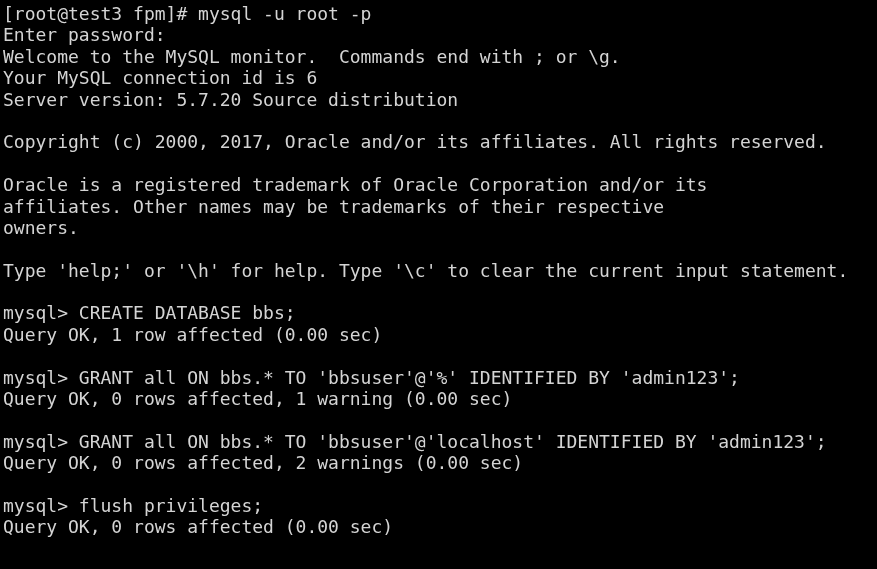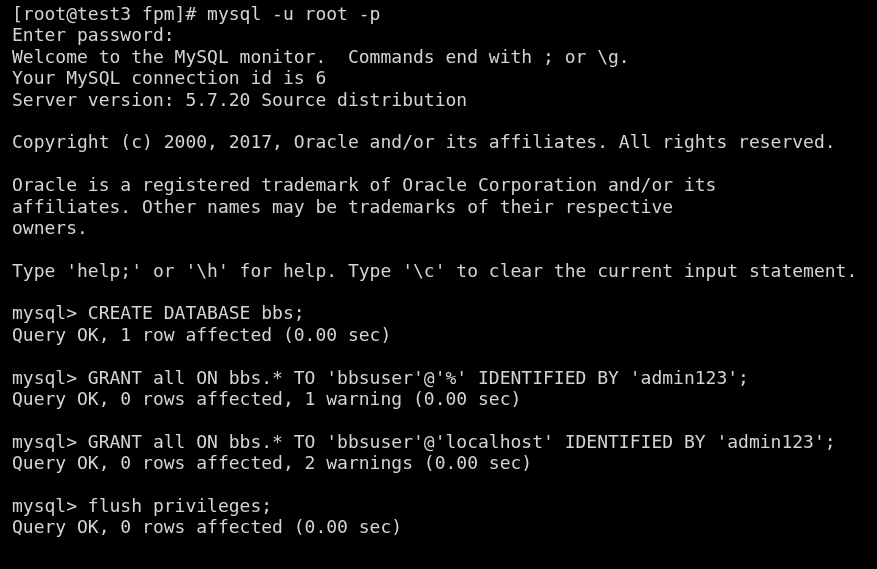--- a/index.html
+++ b/index.html
@@ -14,21 +14,21 @@
     overflow: hidden;
   }
   #terminal {
     width: 877px;
     height: 569px;
     background: #000000;
     color: #d4d4d4;
     font-family: "DejaVu Sans Mono", "Liberation Mono", monospace;
     font-size: 18px;
     line-height: 21.4px;
-    padding: 3px 0 0 12px;
+    padding: 3px 0 0 3px;
     box-sizing: border-box;
     white-space: pre;
     overflow: hidden;
     -webkit-font-smoothing: none;
   }
   .line {
     height: 21.4px;
     white-space: pre;
     letter-spacing: 0px;
   }

